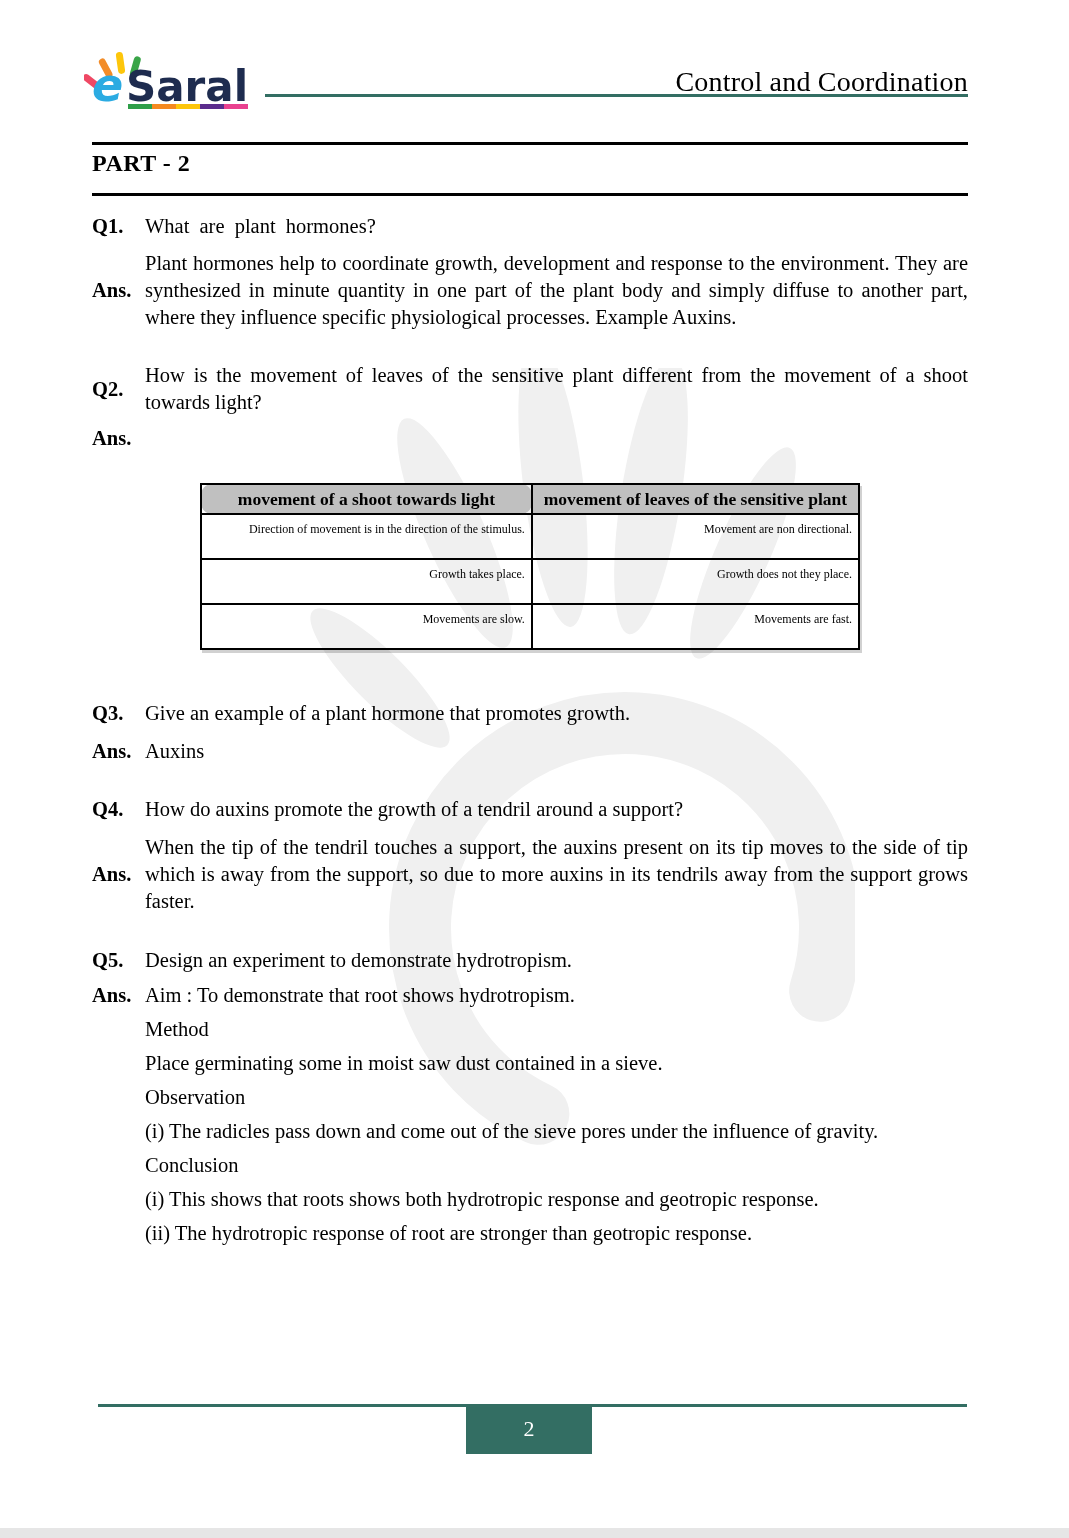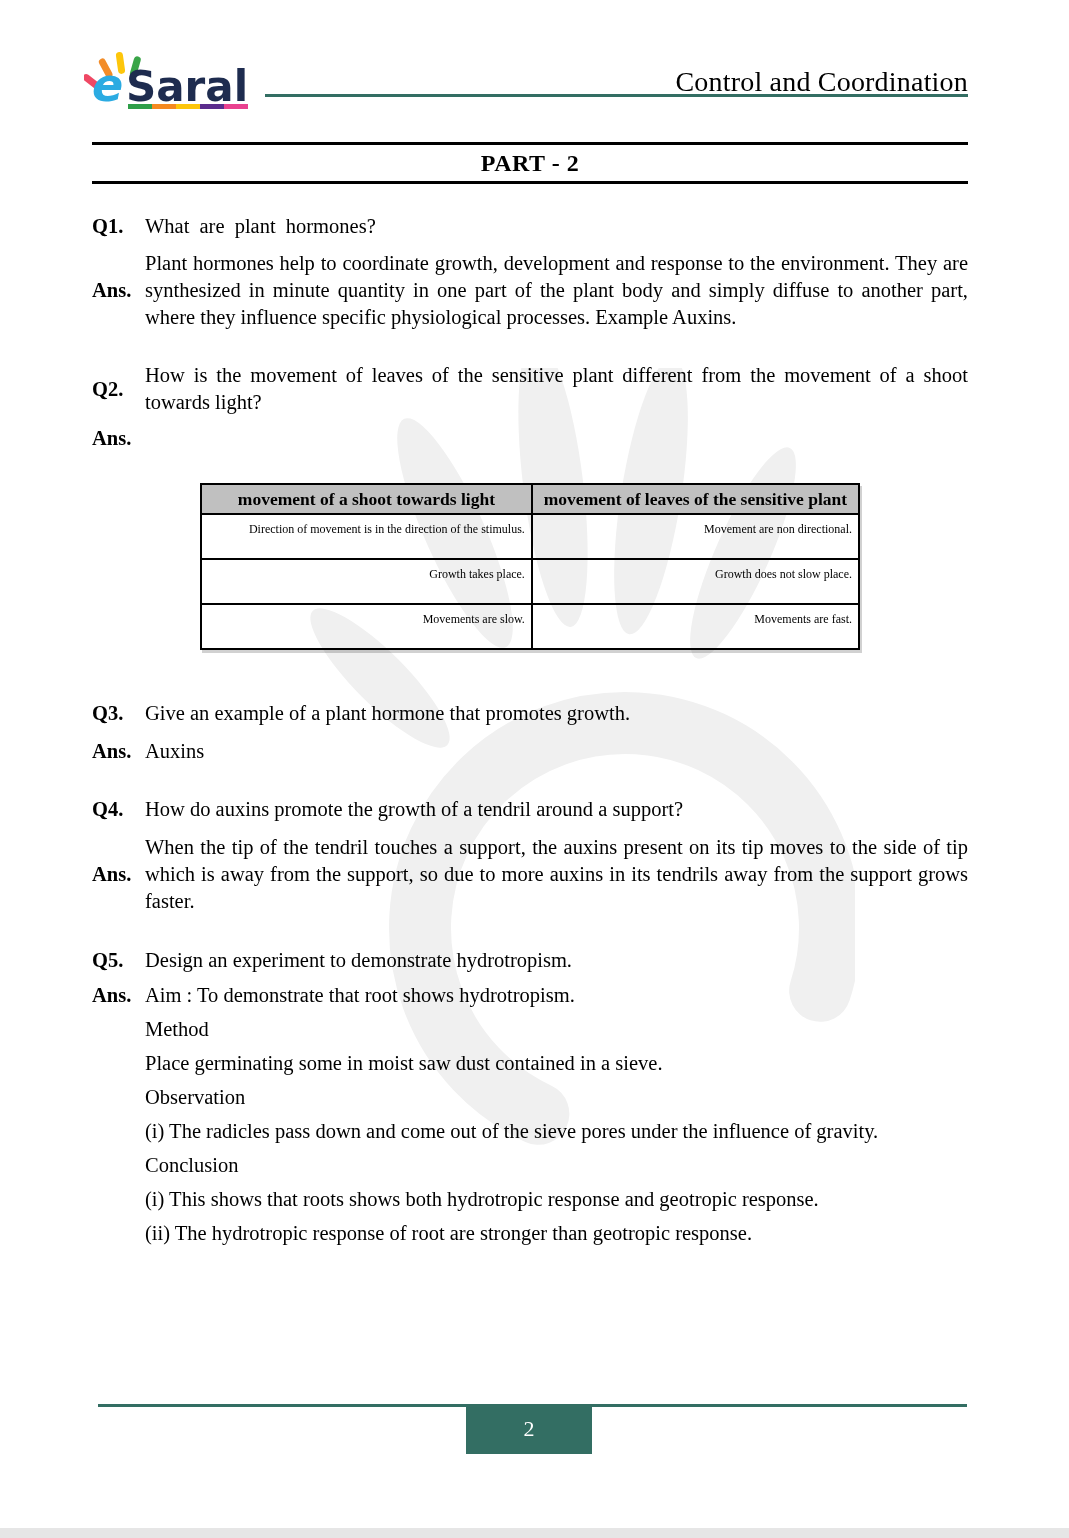--- a/index.html
+++ b/index.html
@@ -15,21 +15,21 @@
     position:absolute; top:66px; right:101px; z-index:1;
     font-size:28px; letter-spacing:0.2px;
   }
   .header-rule {
     position:absolute; left:265px; top:94px; width:703px; height:3px; z-index:1;
   }
   
   .part-block {
     position:absolute; left:92px; top:142px; width:876px; z-index:1;
     border-top:3px solid #000; border-bottom:3px solid #000;
-    padding:5px 0 5px; text-align:center;
+    padding:5px 0 17px; text-align:left;
     font-weight:bold; font-size:24px; line-height:26px; letter-spacing:0.5px;
   }
   
   .content {
     position:absolute; left:92px; top:205px; width:876px; z-index:1;
     font-size:20.5px; line-height:27px;
   }
   .qa-row { display:flex; align-items:center; }
   .qa-label { width:53px; flex-shrink:0; font-weight:bold; }
   .qa-text { flex:1; text-align:justify; }
@@ -45,21 +45,21 @@
   }
   .cmp-table th {
     border:2px solid #000; background:#c0c0c0;
     font-size:17.5px; font-weight:bold; text-align:center;
     padding:4px 6px; line-height:20px;
   }
   .cmp-table td {
     border:2px solid #000; font-size:12px; padding:2px 6px 16px;
     vertical-align:top; line-height:25px; text-align:right;
   }
-  .col-a { width:332px; } .col-b { width:328px; }
+  .col-a { width:332px;border-radius:11px; } .col-b { width:328px; }
   
   .footer-rule { position:absolute; left:98px; top:1404px; width:869px; height:3px; z-index:1; }
   .page-badge {
     position:absolute; left:466px; top:1404px; width:126px; height:50px; z-index:2;
     color:#fff; text-align:center; line-height:50px; font-size:22px;
   }
   .bottom-strip { position:absolute; left:0; top:1528px; width:1069px; height:10px; background:#e6e6e6; z-index:1; }
 </style>
 </head>
 <body>
@@ -126,21 +126,21 @@
           <th class="col-b">movement of leaves of the sensitive plant</th>
         </tr>
       </thead>
       <tbody>
         <tr>
           <td>Direction of movement is in the direction of the stimulus.</td>
           <td>Movement are non directional.</td>
         </tr>
         <tr>
           <td>Growth takes place.</td>
-          <td>Growth does not slow place.</td>
+          <td>Growth does not they place.</td>
         </tr>
         <tr>
           <td>Movements are slow.</td>
           <td>Movements are fast.</td>
         </tr>
       </tbody>
     </table>
 
     <div class="qa-row mt50">
       <span class="qa-label">Q3.</span>

